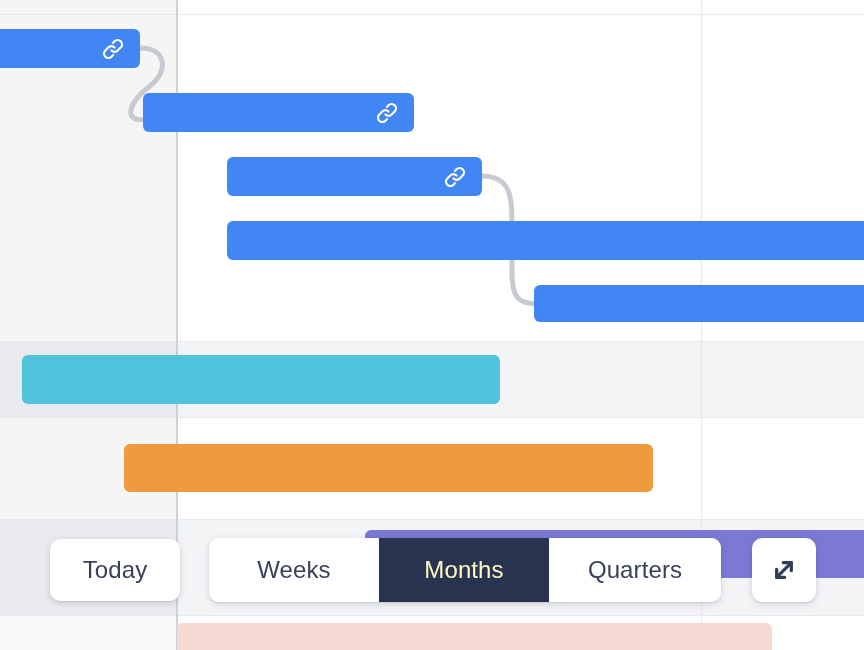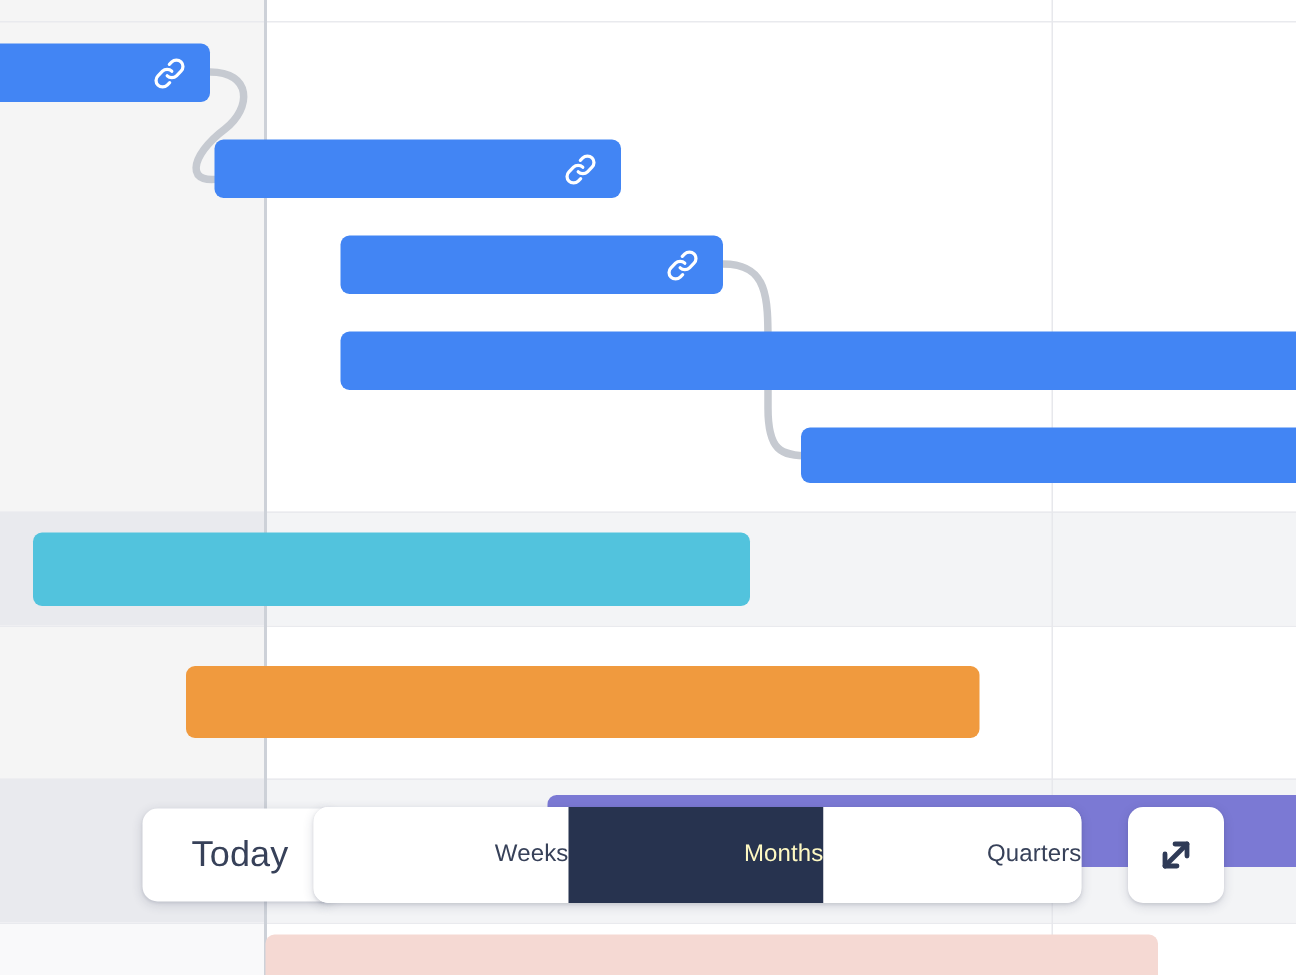--- a/index.html
+++ b/index.html
@@ -115,36 +115,35 @@
     background: #ffffff;
     border-radius: 10px;
     box-shadow: 0 2px 7px rgba(42,52,78,0.16), 0 1px 2px rgba(42,52,78,0.10);
     display: flex;
     align-items: center;
     justify-content: center;
     font-size: 24px;
     color: #374159;
     letter-spacing: 0.1px;
     box-sizing: border-box;
-    margin-left: 45px;
   }
 
   .segmented {
     display: flex;
     border-radius: 10px;
     overflow: hidden;
     background: #ffffff;
     box-shadow: 0 2px 7px rgba(42,52,78,0.16), 0 1px 2px rgba(42,52,78,0.10);
     box-sizing: border-box;
   }
   .seg-item {
     display: flex;
     align-items: center;
-    justify-content: flex-end;
-    font-size: 16px;
+    justify-content: center;
+    font-size: 24px;
     color: #374159;
     background: #ffffff;
     box-sizing: border-box;
     letter-spacing: 0.1px;
   }
   .seg-item.active {
     background: #27334f;
     color: #fef9c3;
   }
 

